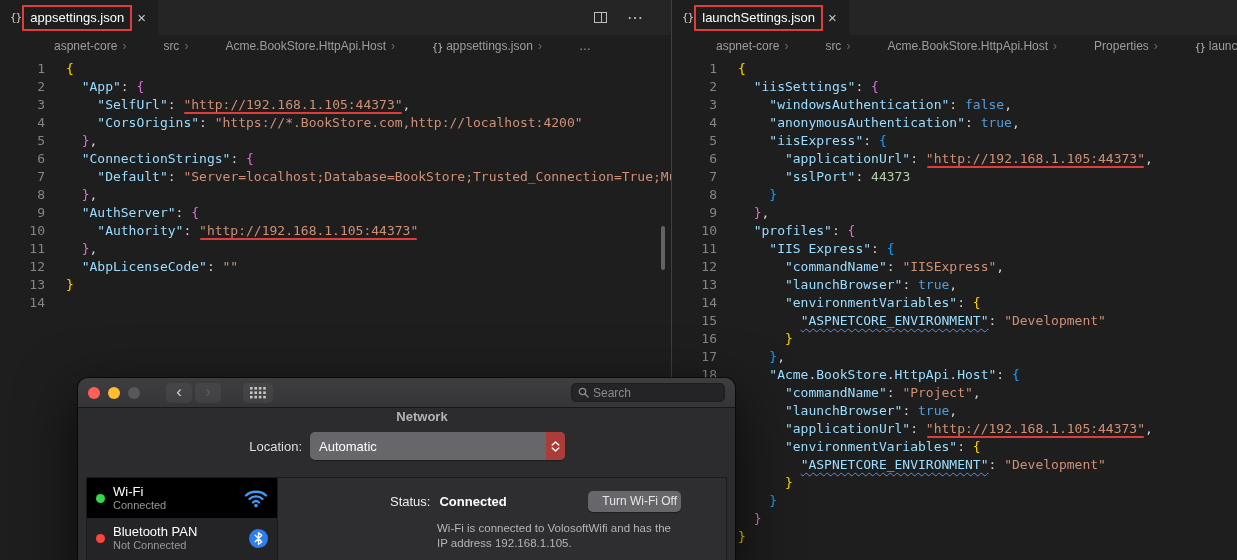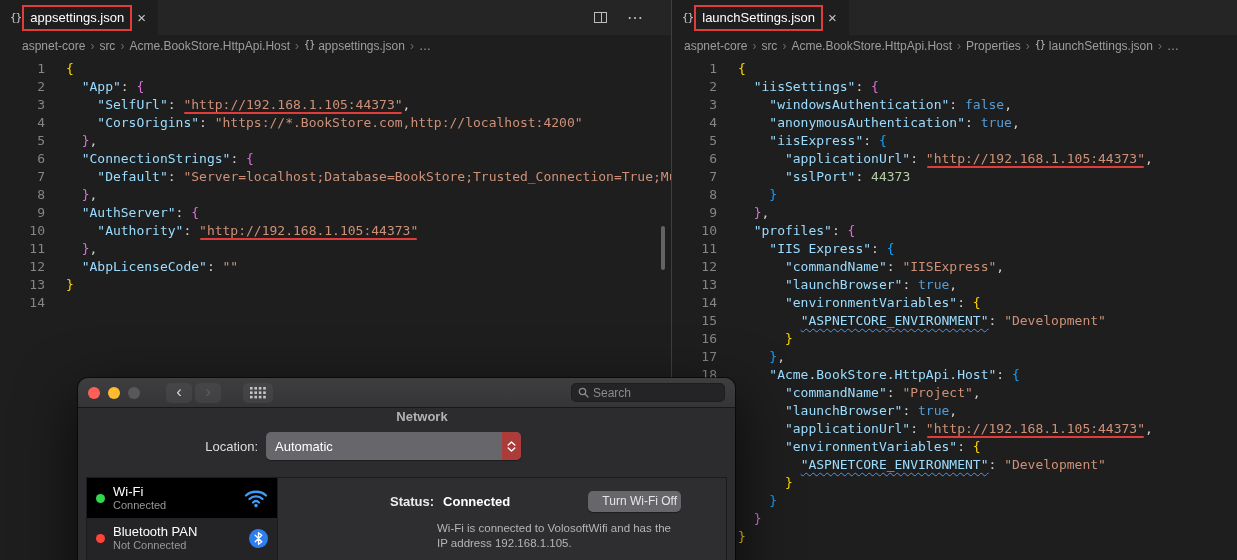--- a/index.html
+++ b/index.html
@@ -19,21 +19,21 @@
   .tab-label::after { content:''; position:absolute; inset:-4px -6px -5px -6px; border:2px solid #e13c3c; }
   .tab-close { color:#c5c5c5; font-size:15px; margin-left:4px; }
   .tab-actions { margin-left:auto; display:flex; align-items:center; gap:20px; padding-right:28px; color:#bdbdbd; }
   .split-icon { width:13px; height:11px; border:1.4px solid #bdbdbd; position:relative; display:inline-block; }
   .split-icon::after { content:''; position:absolute; left:50%; top:0; bottom:0; width:1.4px; background:#bdbdbd; }
   .more-icon { font-size:16px; line-height:1; }
 
   .breadcrumbs { height:22px; display:flex; align-items:center; font-size:12px; color:#9d9d9d; background:#1e1e1e; white-space:nowrap; overflow:hidden; }
   .pane-left .breadcrumbs { padding-left:22px; }
   .pane-right .breadcrumbs { padding-left:12px; }
-  .crumb { display:inline-flex; align-items:flex-start; gap:4px; }
+  .crumb { display:inline-flex; align-items:flex-end; gap:4px;margin-left:32px; }
   .crumb-sep { color:#6a6a6a; margin:0 5px; font-size:12px; }
   .json-mini { font-size:10px; color:#b8b8b8; letter-spacing:-1px; font-family:"DejaVu Sans Mono",monospace; }
 
   .code { display:flex; font-family:"DejaVu Sans Mono",monospace; font-size:13px; line-height:18px; padding-top:3px; }
   .gutter { width:45px; text-align:right; color:#858585; flex-shrink:0; }
   .gln { height:18px; }
   .lines { padding-left:21px; flex:1; overflow:hidden; }
   .cl { height:18px; white-space:pre; }
 
   .tk-b1 { color:#ffd700; } .tk-b2 { color:#da70d6; } .tk-b3 { color:#179fff; }
@@ -51,37 +51,37 @@
   .tl { width:12px; height:12px; border-radius:50%; flex-shrink:0; }
   .tl-red { background:#ff5f57; } .tl-yellow { background:#febc2e; } .tl-gray { background:#58585a; }
   .nav { margin-left:18px; display:flex; gap:3px; }
   .nav-btn { width:26px; height:20px; border-radius:5px; display:flex; align-items:center; justify-content:center; font-size:17px; color:#d2d2d2; background:rgba(255,255,255,.05); padding-bottom:2px; }
   .nav-btn.disabled { color:#5d5d5f; }
   .grid-btn { margin-left:14px; width:30px; height:20px; border-radius:5px; background:rgba(255,255,255,.05); display:flex; align-items:center; justify-content:center; }
   .net-title { flex:1; text-align:center; color:#b3b3b3; font-size:13px; font-weight:600;margin-top:48px; }
   .search { width:154px; height:19px; border-radius:5px; background:#242426; border:1px solid #1d1d1f; display:flex; align-items:center; padding:0 6px; gap:4px; color:#8b8b90; font-size:12px; flex-shrink:0; }
 
   .loc-row { display:flex; align-items:center; margin-top:24px; }
-  .loc-label { width:188px; text-align:right; color:#dddddd; font-size:13px; padding-right:8px; }
+  .loc-label { width:232px; text-align:right; color:#dddddd; font-size:13px; padding-right:8px; }
   .dropdown { width:255px; height:28px; background:#67676b; border-radius:5px; position:relative; display:flex; align-items:center; padding-left:9px; color:#ffffff; font-size:13px; box-shadow:0 1px 1px rgba(0,0,0,.35); }
   .dd-stepper { position:absolute; right:0; top:0; bottom:0; width:19px; background:#ac3c39; border-radius:0 5px 5px 0; display:flex; flex-direction:column; align-items:center; justify-content:center; gap:1px; }
 
   .panel-row { display:flex; margin:17px 8px 0 8px; height:160px; align-items:stretch; }
   .svc-list { width:192px; background:#242426; border:1px solid #1b1b1d; }
   .svc { height:40px; display:flex; align-items:center; padding:0 9px; gap:8px; }
   .svc.selected { background:#000000; }
   .svc-dot { width:9px; height:9px; border-radius:50%; flex-shrink:0; }
   .svc-text { display:flex; flex-direction:column; line-height:1.2; flex:1; min-width:0; }
   .svc-name { color:#ffffff; font-size:13px; }
   .svc-status { color:#98989d; font-size:11px; }
   .svc-icon { flex-shrink:0; display:flex; align-items:center; }
 
   .detail { flex:1; background:#2e2e31; border:1px solid #1b1b1d; border-left:none; padding-top:13px; }
   .status-row { display:flex; align-items:center; padding-left:112px; }
-  .status-label { color:#ececec; font-size:13px; font-weight:bold; }
+  .status-label { color:#ececec; font-size:13px; font-weight:normal; }
   .status-value { color:#ffffff; font-size:13px; font-weight:bold; margin-left:9px; }
   .turnoff-btn { margin-left:auto; margin-right:45px; background:#67676b; border-radius:5px; color:#e5e5e5; font-size:12px; padding:3px 4px 4px 14px; box-shadow:0 1px 1px rgba(0,0,0,.35); }
   .desc { margin-top:9px; padding-left:159px; color:#b4b4b9; font-size:11.5px; line-height:15px; }
   .ip-underline { border-bottom:2px solid #e13c3c; padding-bottom:16px; }
 </style>
 </head>
 <body>
 
 <div class="screen">
   <div class="editor">

